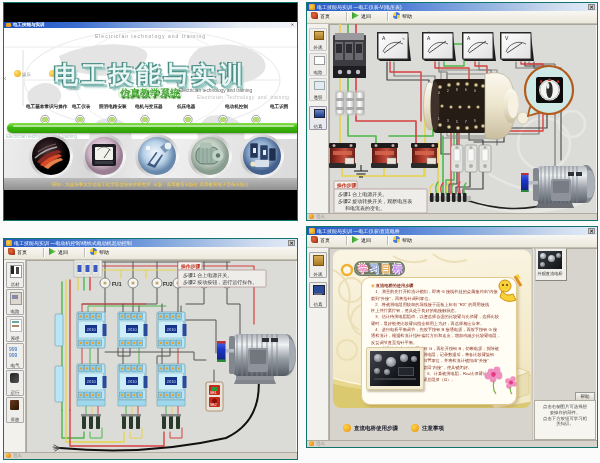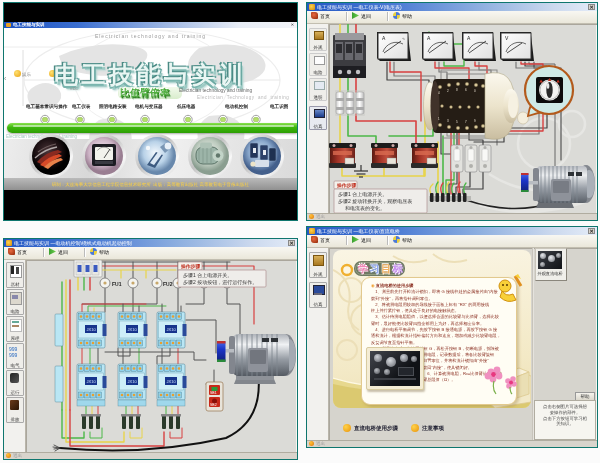--- a/index.html
+++ b/index.html
@@ -58,21 +58,21 @@
       <div class="abs" style="left:0px;top:47px;font-size:7px;color:#888;">‹</div>
       <div class="abs" style="left:10px;top:42px;width:7px;height:7px;border-radius:50%;background:radial-gradient(circle at 35% 35%,#ffe070,#e8a010);"></div>
       <div class="abs" style="left:18px;top:44px;font-size:4.5px;color:#888;">娱乐</div>
       <div class="abs" style="left:45px;top:42px;width:7px;height:7px;border-radius:50%;background:radial-gradient(circle at 35% 35%,#ffe070,#e8a010);"></div>
       <div class="abs" style="left:53px;top:44px;font-size:4.5px;color:#888;">相关信息</div>
 
       <div class="abs" id="bigtitle" style="left:50px;top:31px;font-size:24px;font-weight:bold;letter-spacing:3.5px;white-space:nowrap;color:#e9f6f3;text-shadow:-1.5px -1.5px 0 #4a8a84,1.5px -1px 0 #6aa8a2,-1px 1.5px 0 #7ab5ae,2px 2.5px 0 #9dcac4,3px 4px 2px #b9d8d4;">电工技能与实训</div>
       <div class="abs" style="left:66px;top:57px;font-size:5px;color:#999;">«cc</div>
 
       <div class="abs" style="left:114px;top:59px;width:64px;height:12px;background:linear-gradient(#eef8e6,#cfe8c0);border-radius:5px;opacity:0.8;"></div>
-      <div class="abs" style="left:116px;top:59px;font-size:9.5px;font-weight:bold;color:#4fae3e;text-shadow:-1px -1px 0 #ffffff,1px 1px 0 #2a7a1c,1.5px 2px 1px #9dc89a;letter-spacing:0.5px;">比值臂倍率</div>
+      <div class="abs" style="left:116px;top:59px;font-size:9.5px;font-weight:bold;color:#4fae3e;text-shadow:-1px -1px 0 #ffffff,1px 1px 0 #2a7a1c,1.5px 2px 1px #9dc89a;letter-spacing:0.5px;">仿真教学系统</div>
       <div class="abs" style="left:175px;top:60px;font-size:4.8px;color:#6a6a6a;">Electrician technology and training</div>
       <div class="abs" style="left:193px;top:67px;font-size:4.5px;color:#b8b8b8;letter-spacing:0.5px;">Electrician&nbsp;&nbsp;Technology&nbsp;&nbsp;and&nbsp;&nbsp;training</div>
 
       <div class="abs" id="menurow" style="left:0;top:76px;width:293px;height:8px;font-size:4.6px;font-weight:bold;color:#222;">
         <span class="abs" style="left:22px;">电工基本常识与操作</span>
         <span class="abs" style="left:68px;">电工仪表</span>
         <span class="abs" style="left:95px;">照明电路安装</span>
         <span class="abs" style="left:131px;">电机与变压器</span>
         <span class="abs" style="left:173px;">低压电器</span>
         <span class="abs" style="left:221px;">电动机控制</span>

